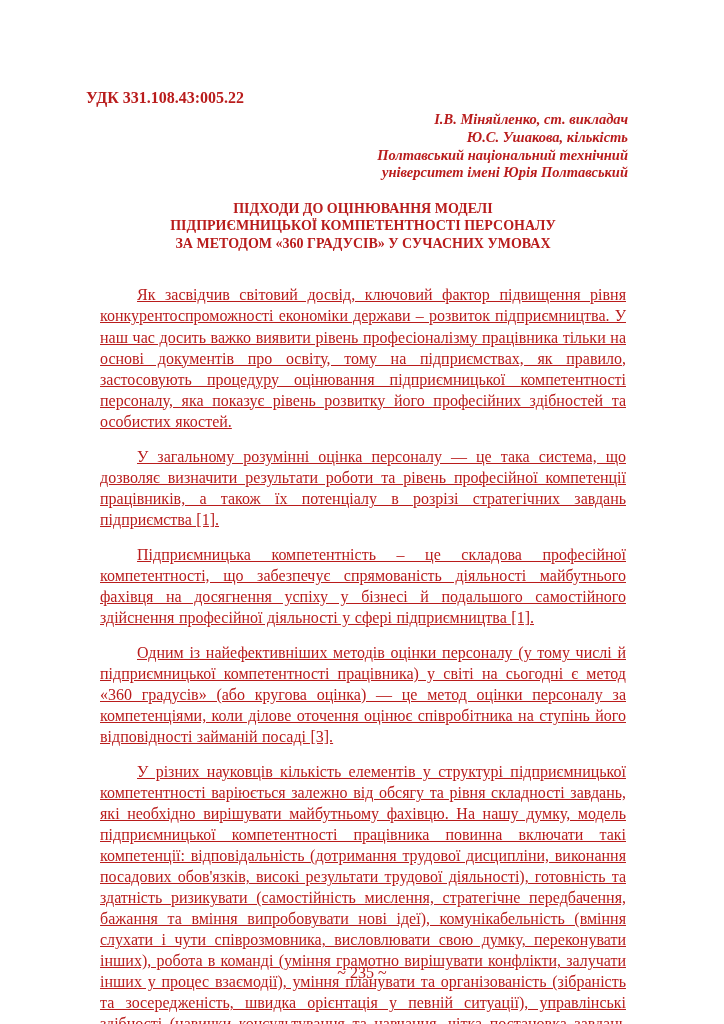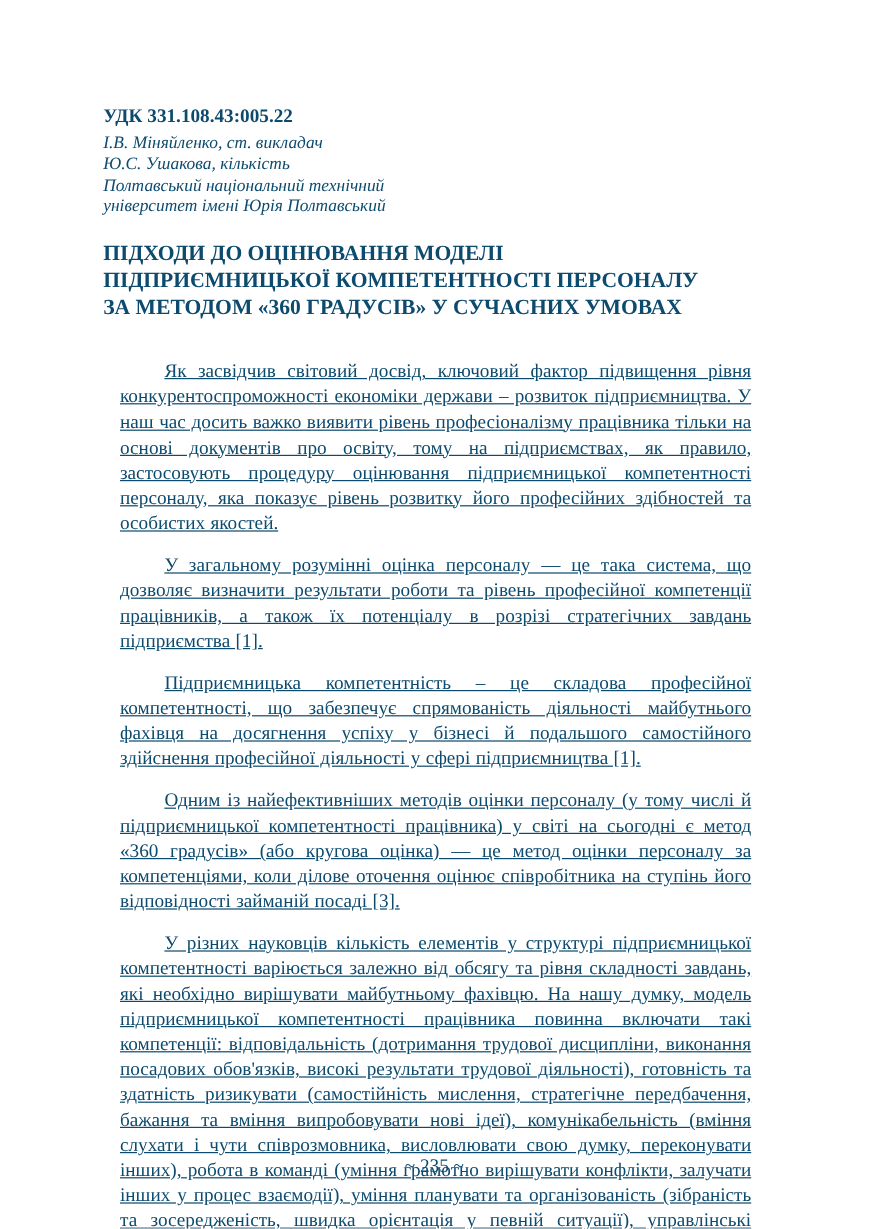--- a/index.html
+++ b/index.html
@@ -6,45 +6,47 @@
     margin: 0;
     padding: 0;
     background: #ffffff;
   }
   .page {
     position: relative;
     width: 724px;
     height: 1024px;
     box-sizing: border-box;
     background: #ffffff;
-    color: #0c4a6e;
+    color: #b91c1c;
     font-family: "Liberation Serif", "DejaVu Serif", serif;
     padding: 88px 84px 0 86px;
     overflow: hidden;
   }
   .udc {
     font-weight: bold;
     font-size: 16px;
     line-height: 1.2;
     text-align: left;
     margin: 0 0 4px 0;
   }
   .authors {
-    text-align: left;
+    text-align: right;
     font-style: italic;
     font-size: 14.5px;
     line-height: 1.22;
-    margin: 0 0 6px 0;
+    margin: 0 12px 6px 0;
+    font-weight: bold;
   }
   .authors .author-line {
     display: block;
   }
   .article-title {
-    font-size: 18px;
+    font-size: 14px;
     font-weight: bold;
+    text-align: center;
     line-height: 1.25;
     white-space: pre-line;
     margin: 18px 0 32px 0;
   }
   .article-body p {
     font-size: 16px;
     line-height: 1.315;
     text-align: justify;
     text-indent: 37px;
     margin: 14px;

